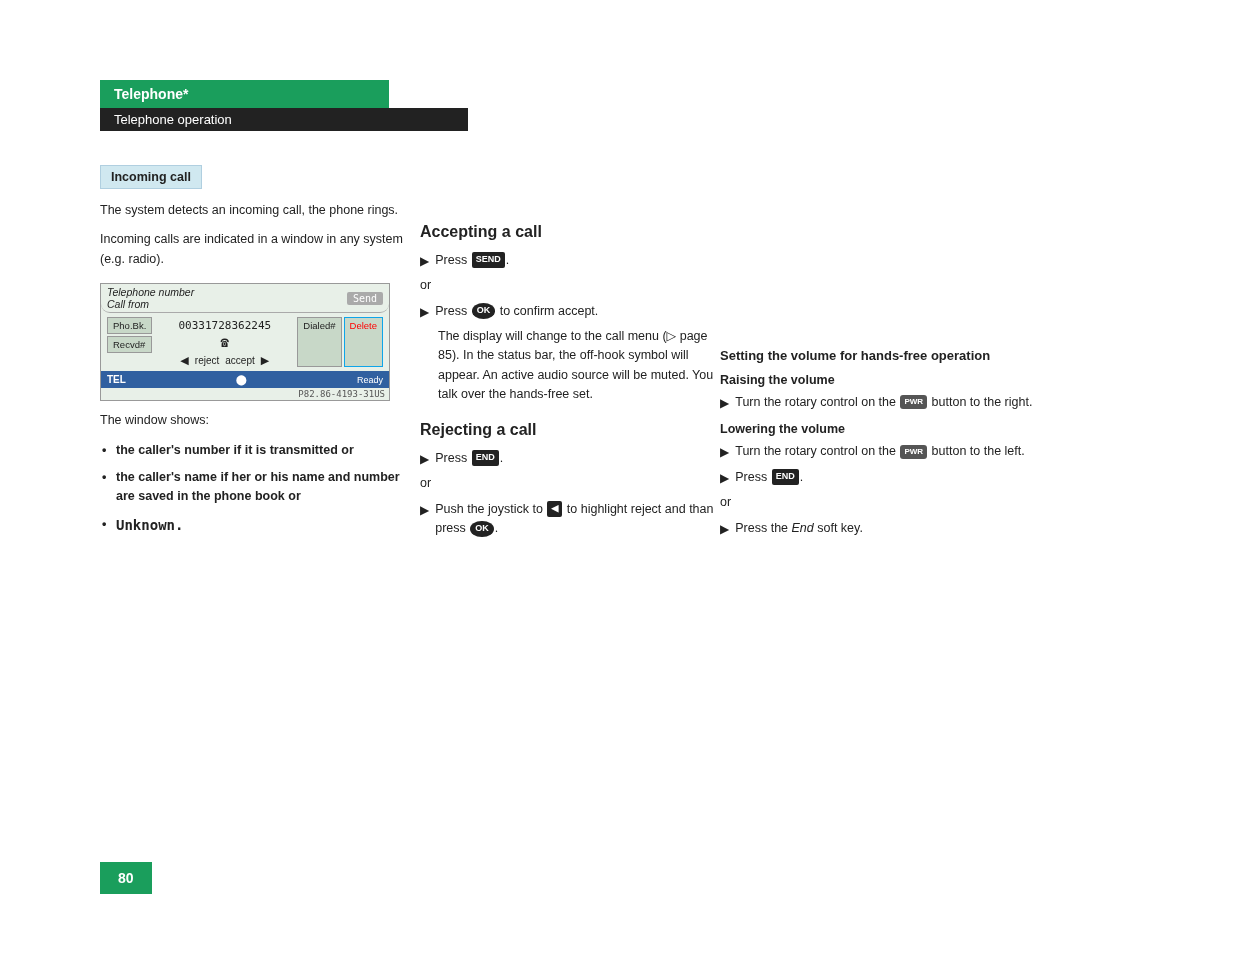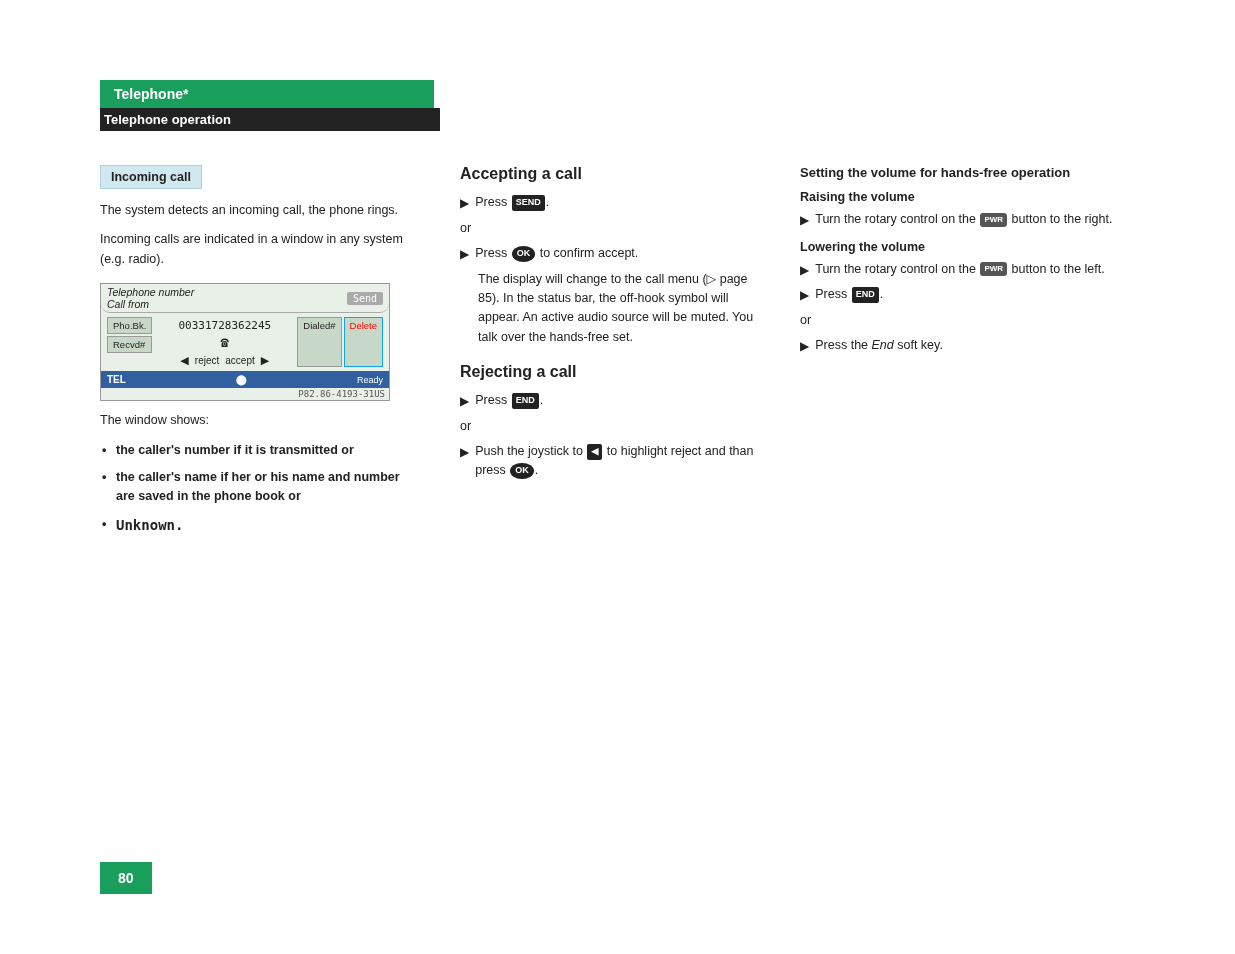--- a/index.html
+++ b/index.html
@@ -19,39 +19,39 @@
     }
 
     
     .section-header {
       background: #1a9e5c;
       color: white;
       font-weight: bold;
       font-size: 14px;
       padding: 6px 14px;
       display: inline-block;
-      width: 334px;
+      width: 289px;
       margin-bottom: 0;
     }
 
     .subsection-header {
       background: #222;
       color: white;
-      font-weight: bold;
+      font-weight: normal;
       font-size: 13px;
-      padding: 4px 4px;
+      padding: 4px 14px;
       display: inline-block;
-      width: 340px;
+      width: 368px;
       margin-bottom: 24px;
     }
 
     .content-area {
       display: flex;
-      gap: 40px;
       margin-top: 10px;
+      align-items: flex-end;
     }
 
     
     .left-col {
       width: 320px;
       flex-shrink: 0;
     }
 
     .incoming-call-box {
       background: #d0e8f0;

